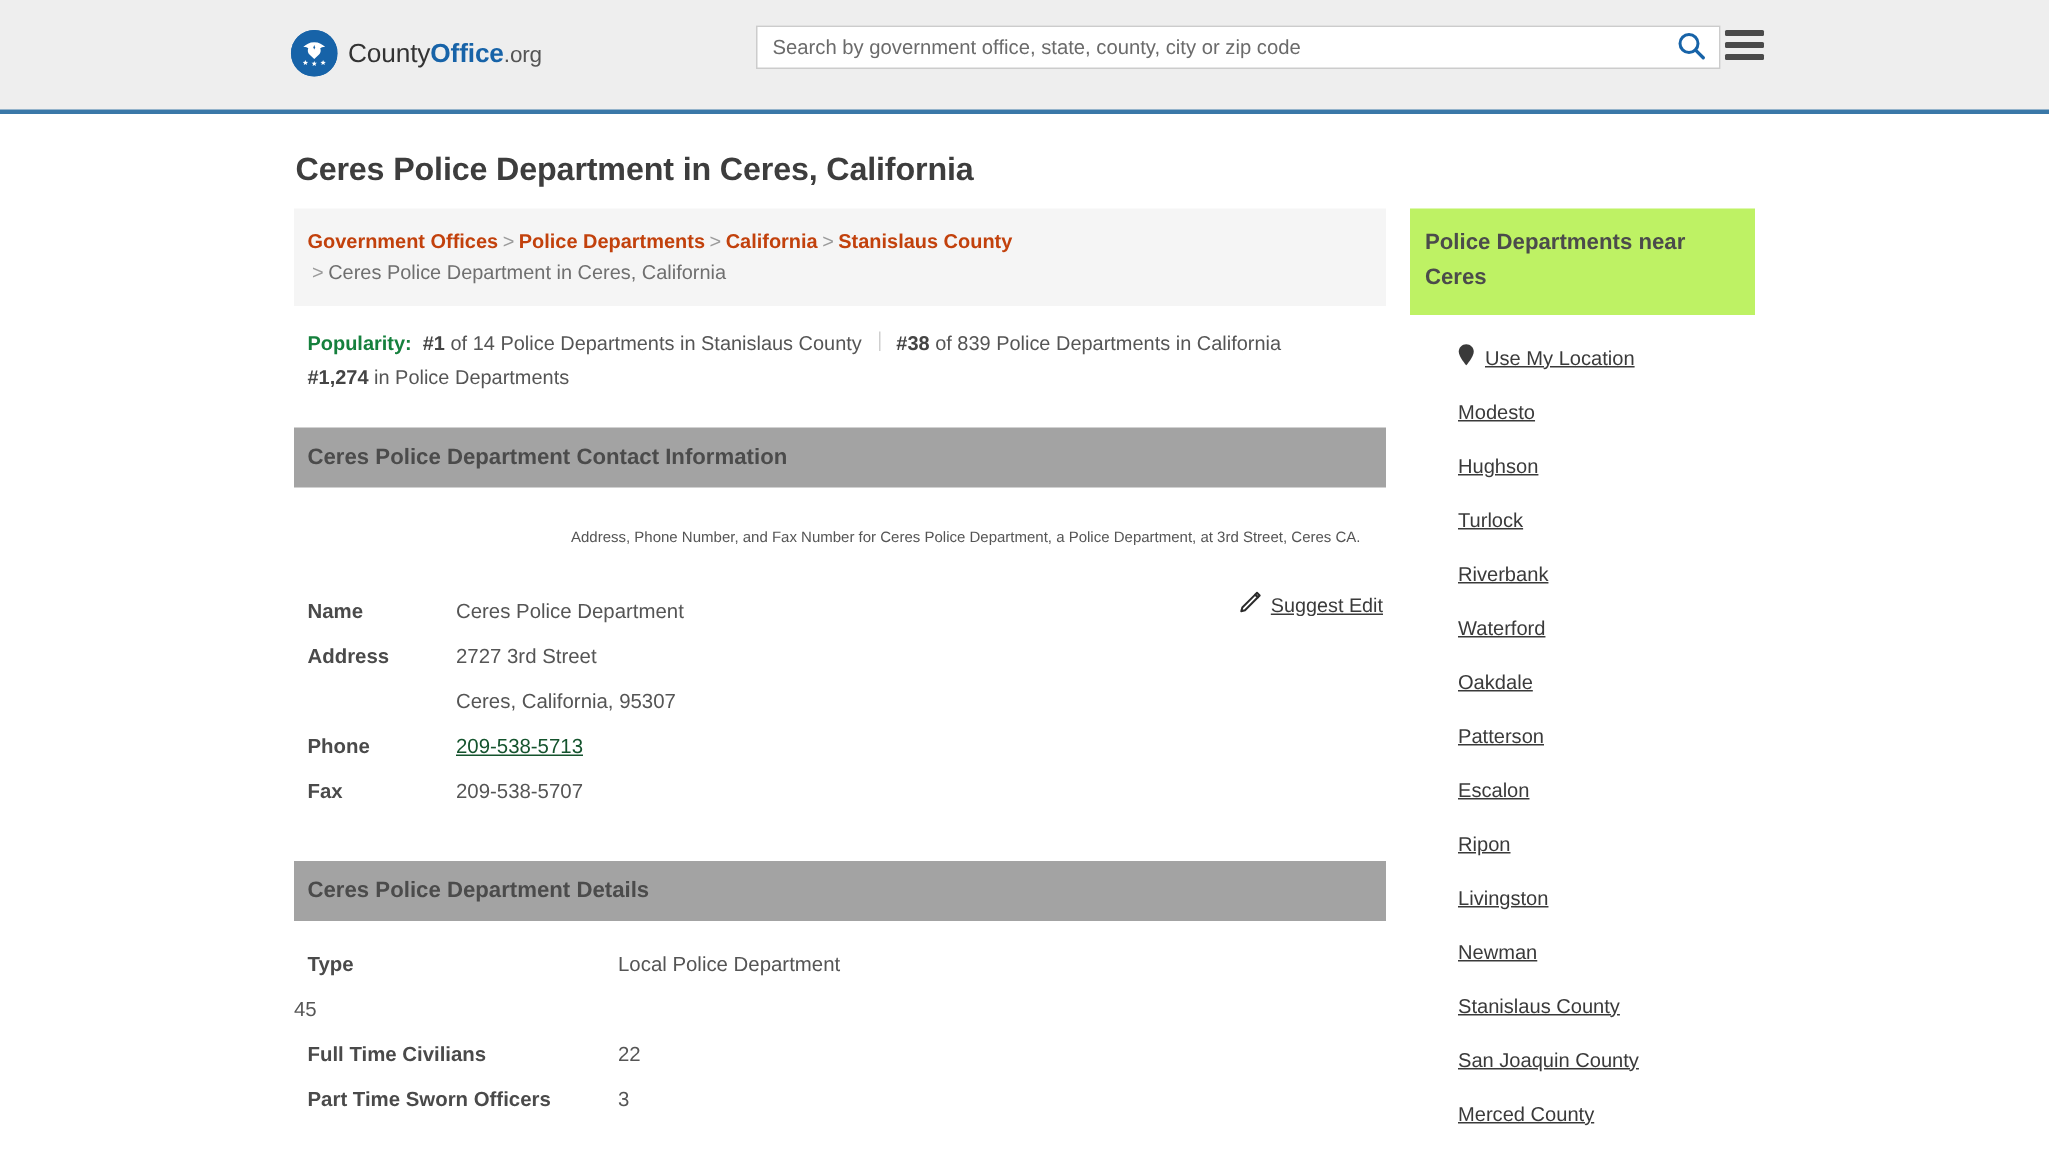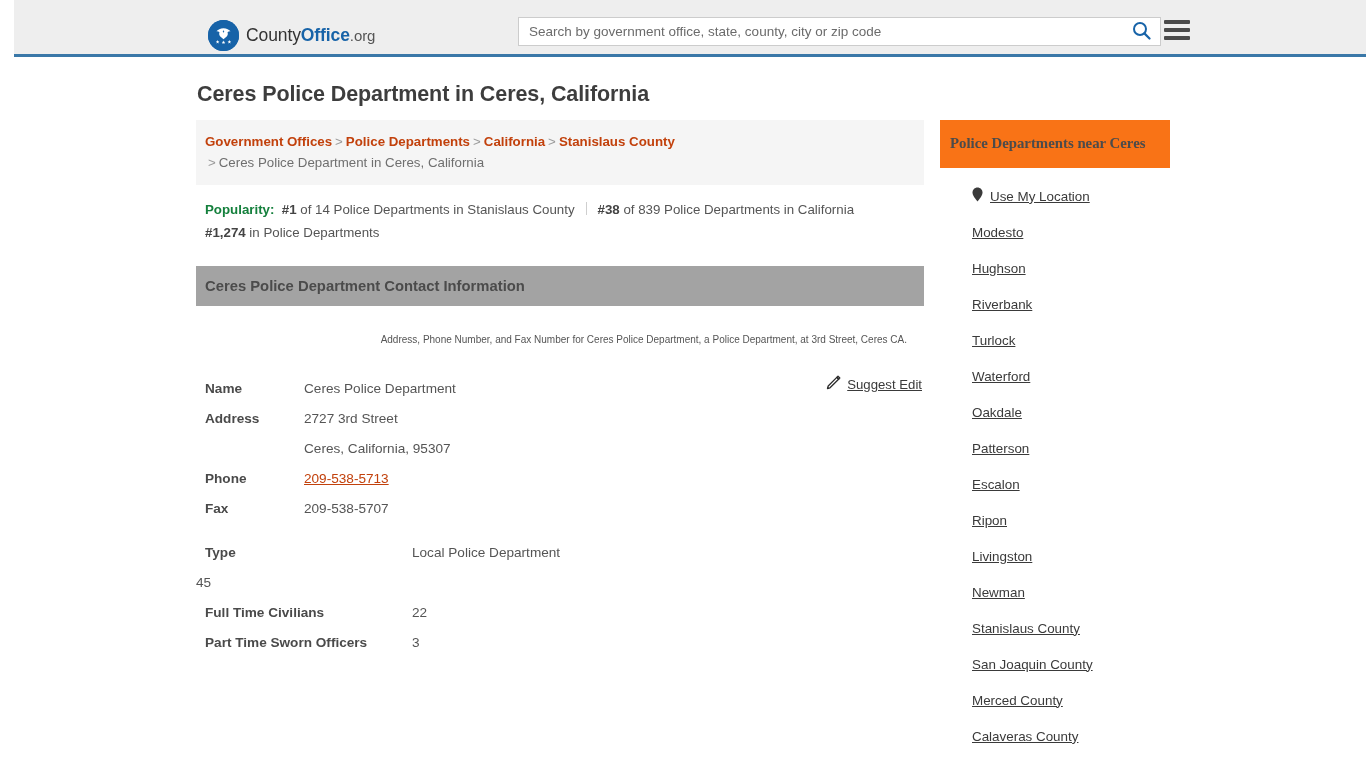--- a/index.html
+++ b/index.html
@@ -6,27 +6,26 @@
   html, body {
     margin: 0; padding: 0;
     width: 1366px; height: 768px;
     background: #ffffff;
     font-family: "Liberation Sans", sans-serif;
     overflow: hidden;
   }
 
   
   .site-header {
-    height: 57px;
+    height: 76px;
     background: #eeeeee;
     border-bottom: 3px solid #3a78a8;
     display: flex;
     align-items: center;
     position: relative;
-    margin-left: 14px;
   }
   .logo-wrap {
     position: absolute;
     left: 194px;
     top: 20px;
     display: flex;
     align-items: center;
     gap: 7px;
     text-decoration: none;
   }
@@ -188,41 +187,40 @@
     font-size: 13.6px;
   }
   .row .k {
     width: 108px;
     padding-left: 9px;
     font-weight: bold;
     color: #4a4a4a;
     flex: none;
   }
   .row .v { color: #555555; }
-  .row .v a { color: #c2410c; text-decoration: underline; margin-top: 32px; }
+  .row .v a { color: #14532d; text-decoration: underline; margin-top: 32px; }
 
   .rows.details .row .k { width: 216px; }
 
   .suggest-edit {
     position: absolute;
     right: 2px;
     top: 15px;
     display: flex;
     align-items: center;
     gap: 6px;
     font-size: 13.2px;
     cursor: pointer;
   }
   .suggest-edit .lnk { color: #3a3a3a; text-decoration: underline; }
 
   
   .side-head {
-    background: #f97316;
+    background: #bef264;
     padding: 12px 10px 13px 10px;
-    font-family: Liberation Serif, serif;
   }
   .side-head h2 {
     margin: 0;
     font-size: 14.8px;
     font-weight: bold;
     color: #4b4b4b;
     line-height: 23px;
   }
   .side-list { padding-top: 10px; }
   .side-item {
@@ -331,20 +329,23 @@
       <div class="row">
         <div class="k">Phone</div>
         <div class="v"><a href="#">209-538-5713</a></div>
       </div>
       <div class="row">
         <div class="k">Fax</div>
         <div class="v">209-538-5707</div>
       </div>
     </div>
 
+    <div class="bar" style="margin-top:31px">
+      <h2>Ceres Police Department Details</h2>
+    </div>
 
     <div class="rows details">
       <div class="row">
         <div class="k">Type</div>
         <div class="v">Local Police Department</div>
       </div>
       <div class="row">
         <div class="v">45</div>
       </div>
       <div class="row">
@@ -377,26 +378,26 @@
         <a href="#">Use My Location</a>
       </div>
 
       <div class="side-item">
           <a href="#">Modesto</a>
         </div>
       <div class="side-item">
           <a href="#">Hughson</a>
         </div>
       <div class="side-item">
+          <a href="#">Turlock</a>
+        </div>
+      <div class="side-item">
           <a href="#">Riverbank</a>
         </div>
       <div class="side-item">
-          <a href="#">Turlock</a>
-        </div>
-      <div class="side-item">
           <a href="#">Waterford</a>
         </div>
       <div class="side-item">
           <a href="#">Oakdale</a>
         </div>
       <div class="side-item">
           <a href="#">Patterson</a>
         </div>
       <div class="side-item">
           <a href="#">Escalon</a>

